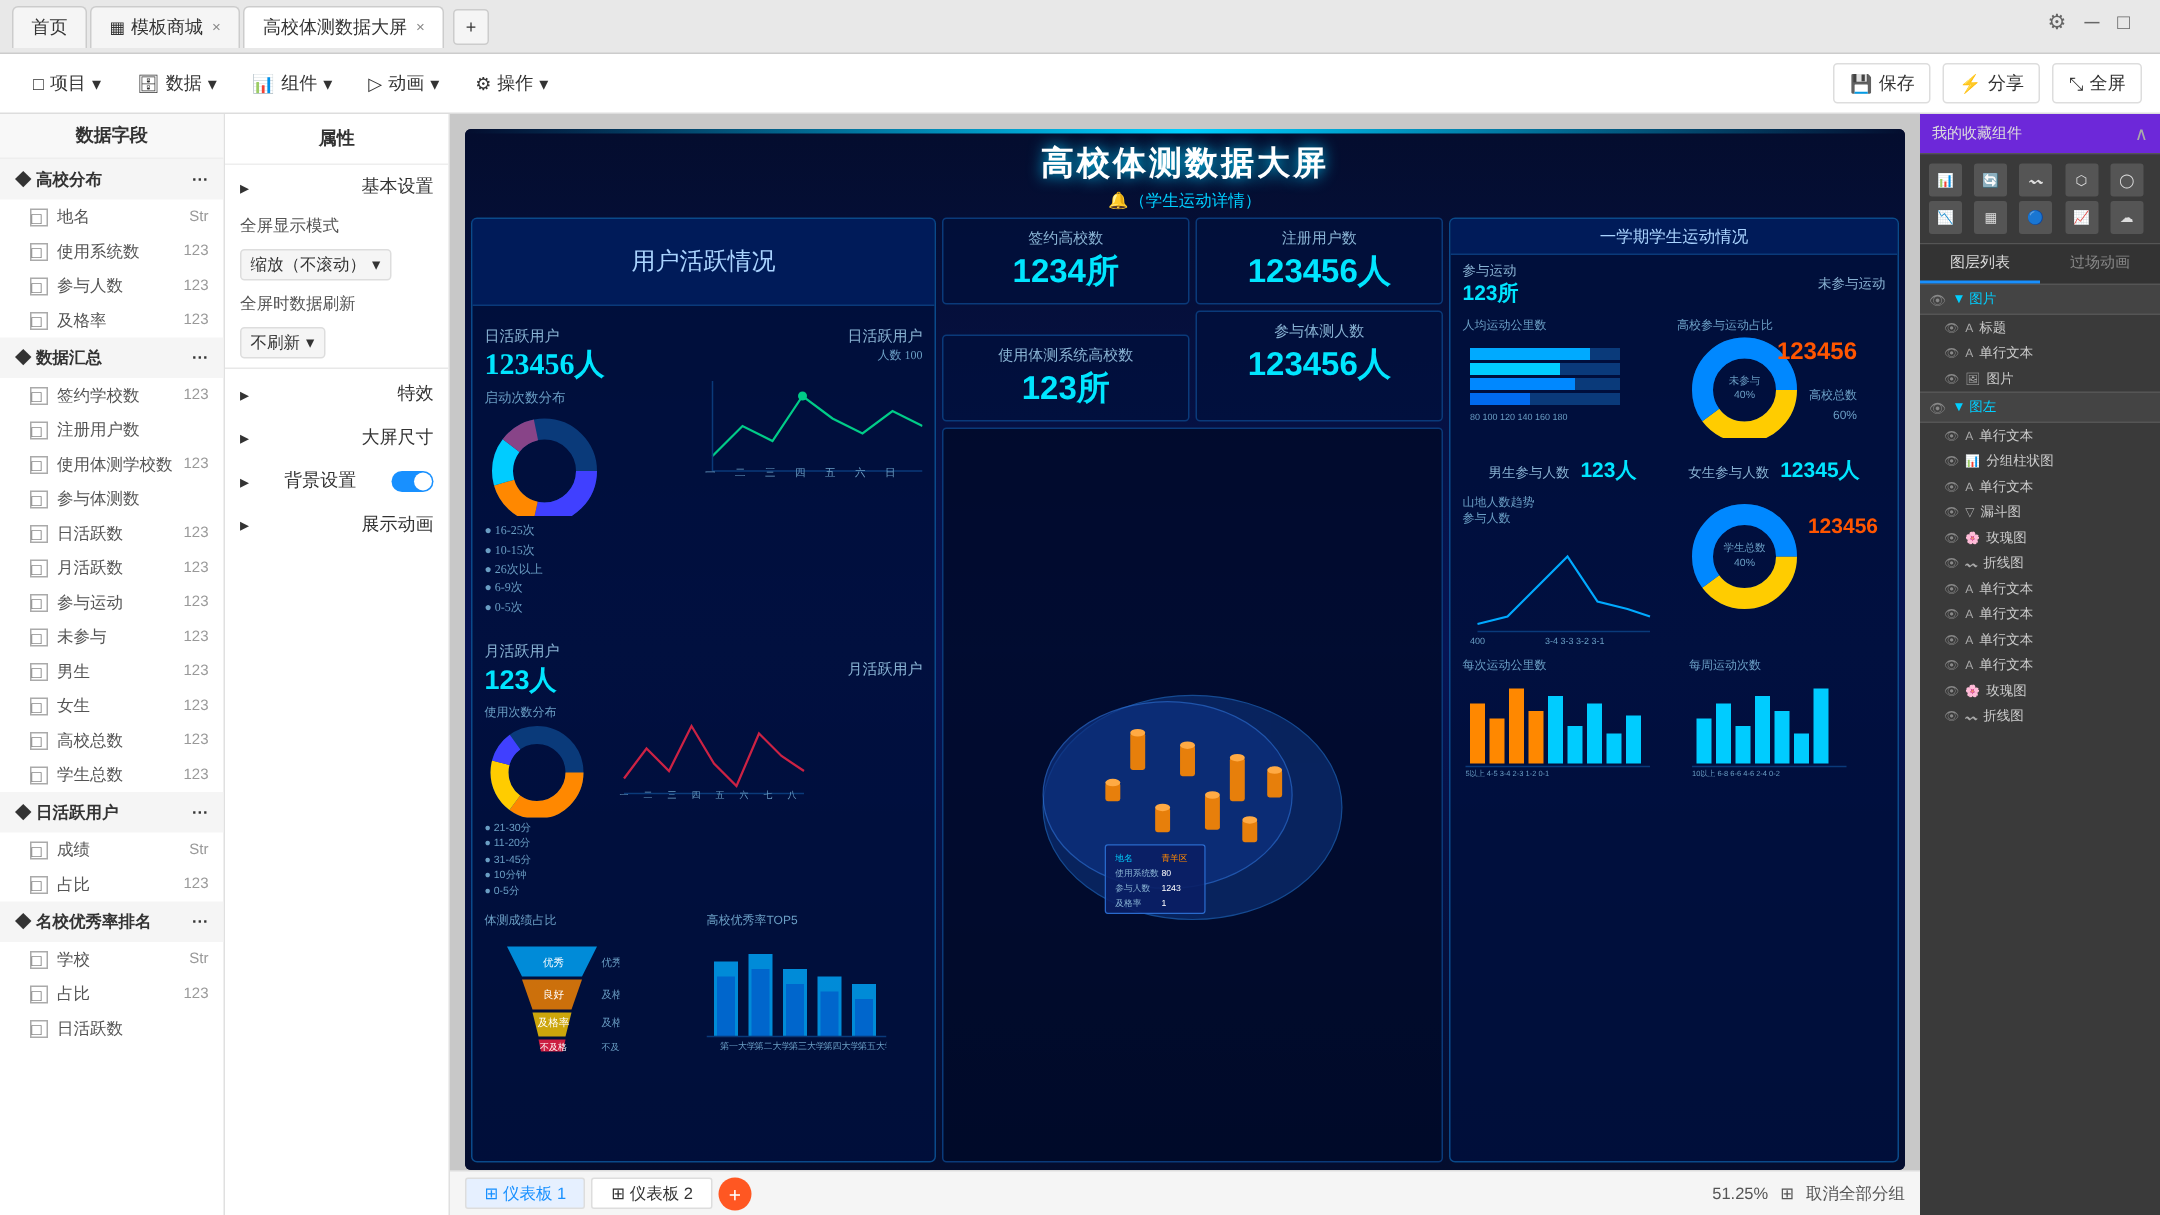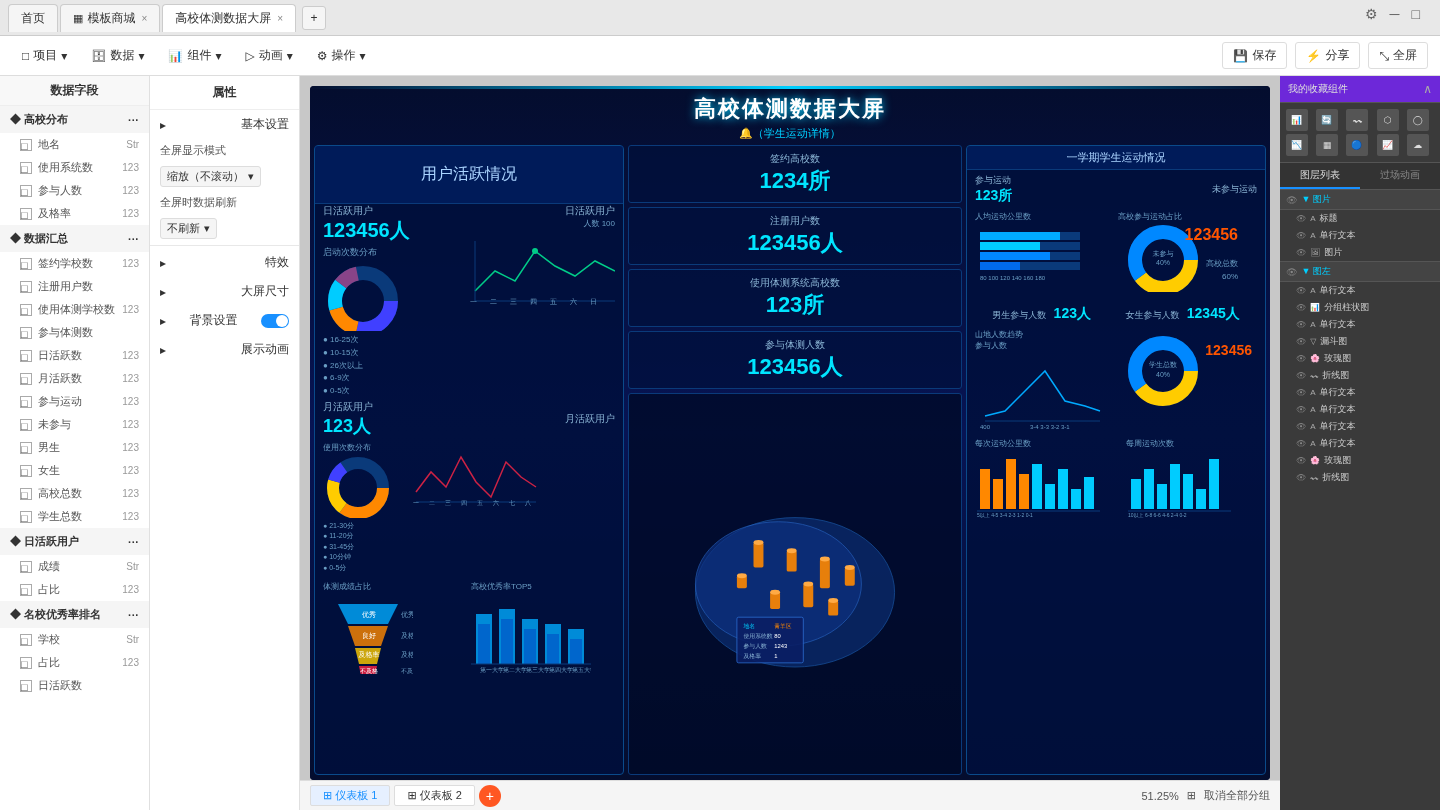--- a/index.html
+++ b/index.html
@@ -323,21 +323,21 @@
         <div style="padding-top:8px;">
           <div style="text-align:center;font-size:22px;font-weight:bold;color:#fff;text-shadow:0 0 10px #00cfff;letter-spacing:2px;">高校体测数据大屏</div>
           <div style="text-align:center;font-size:11px;color:#00cfff;margin-top:2px;">🔔（学生运动详情）</div>
         </div>
 
         <div style="display:flex;height:calc(100% - 56px);padding:4px;gap:4px;">
 
           <div style="width:310px;background:rgba(0,15,60,0.85);border:1px solid #0a4a8a;border-radius:4px;flex-shrink:0;">
             <div style="text-align:center;font-size:16px;color:#aad4ff;padding:18px;border-bottom:1px solid #0a3a7a;background:rgba(0,40,120,0.5);">用户活跃情况</div>
 
-            <div style="padding:0 8px;">
+            <div style="padding:13px 8px;font-family:Liberation Serif, serif;">
               <div style="display:flex;justify-content:space-between;align-items:center;">
                 <div style="font-size:10px;color:#8ab4d4;">日活跃用户</div>
                 <div style="font-size:10px;color:#8ab4d4;">日活跃用户</div>
               </div>
               <div style="display:flex;justify-content:space-between;align-items:flex-start;">
                 <div>
                   <div style="font-size:20px;font-weight:bold;color:#00e5ff;line-height:1.2;">123456人</div>
 
                   <div style="margin-top:4px;">
                     <div style="font-size:9px;color:#6a9ec4;margin-bottom:2px;">启动次数分布</div>
@@ -460,30 +460,30 @@
                   <text x="55" y="78" fill="#6a9ec4" font-size="6">第三大学</text>
                   <text x="78" y="78" fill="#6a9ec4" font-size="6">第四大学</text>
                   <text x="101" y="78" fill="#6a9ec4" font-size="6">第五大学</text>
                 </svg>
               </div>
             </div>
           </div>
 
           <div style="flex:1;display:flex;flex-direction:column;gap:4px;">
 
-            <div style="display:grid;grid-template-columns:1fr;gap:4px;">
+            <div style="display:grid;grid-template-columns:1fr 1fr;gap:4px;">
               <div style="background:rgba(0,15,60,0.7);border:1px solid #0a3a7a;border-radius:3px;padding:6px 10px;text-align:center;">
                 <div style="font-size:10px;color:#8ab4d4;">签约高校数</div>
                 <div style="font-size:22px;font-weight:bold;color:#00e5ff;">1234所</div>
               </div>
               <div style="background:rgba(0,15,60,0.7);border:1px solid #0a3a7a;border-radius:3px;padding:6px 10px;text-align:center;">
                 <div style="font-size:10px;color:#8ab4d4;">注册用户数</div>
                 <div style="font-size:22px;font-weight:bold;color:#00e5ff;">123456人</div>
               </div>
-              <div style="background:rgba(0,15,60,0.7);border:1px solid #0a3a7a;border-radius:3px;padding:6px 10px;text-align:center;">
+              <div style="background:rgba(0,15,60,0.7);border:1px solid #0a3a7a;border-radius:3px;padding:6px 10px;text-align:center;margin-top:16px;">
                 <div style="font-size:10px;color:#8ab4d4;">使用体测系统高校数</div>
                 <div style="font-size:22px;font-weight:bold;color:#00e5ff;">123所</div>
               </div>
               <div style="background:rgba(0,15,60,0.7);border:1px solid #0a3a7a;border-radius:3px;padding:6px 10px;text-align:center;">
                 <div style="font-size:10px;color:#8ab4d4;">参与体测人数</div>
                 <div style="font-size:22px;font-weight:bold;color:#00e5ff;">123456人</div>
               </div>
             </div>
 
             <div style="flex:1;position:relative;background:rgba(0,10,40,0.8);border:1px solid #0a3a7a;border-radius:3px;overflow:hidden;">

